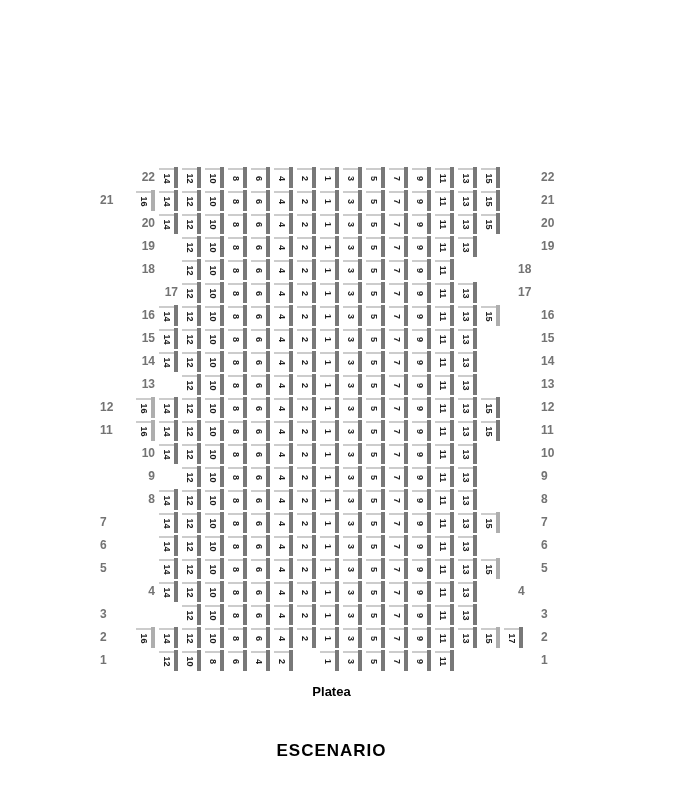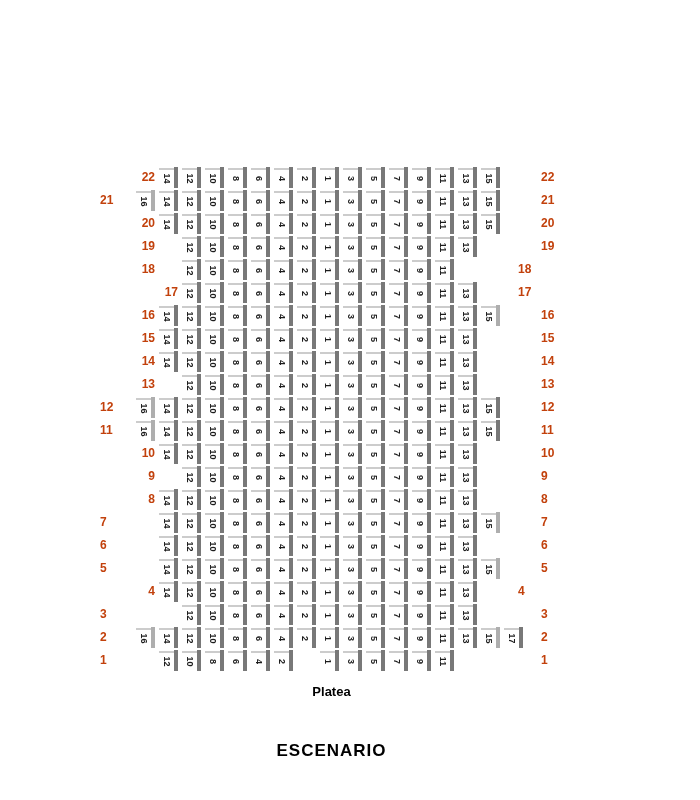--- a/index.html
+++ b/index.html
@@ -6,21 +6,21 @@
   body{width:700px;height:800px;position:relative;overflow:hidden;
        font-family:"Liberation Sans",sans-serif;}
   .seatmap{
     position:absolute;left:92px;top:166px;
     display:grid;
     grid-template-columns:44px repeat(17,23px) 44px;
     grid-auto-rows:23px;
     width:479px;
   }
   .rowlabel{
-    font-size:12px;font-weight:bold;color:#c2410c;
+    font-size:12px;font-weight:bold;color:#737373;
     line-height:23px;white-space:nowrap;
   }
   .rowlabel.left-edge{justify-self:start;padding-left:8px;}
   .rowlabel.left-hug{justify-self:end;padding-right:4px;}
   .rowlabel.right{justify-self:start;padding-left:14px;}
   .seat{
     position:relative;width:20px;height:19px;margin-top:2px;
     background:#ffffff;cursor:pointer;
   }
   .seat .top{

